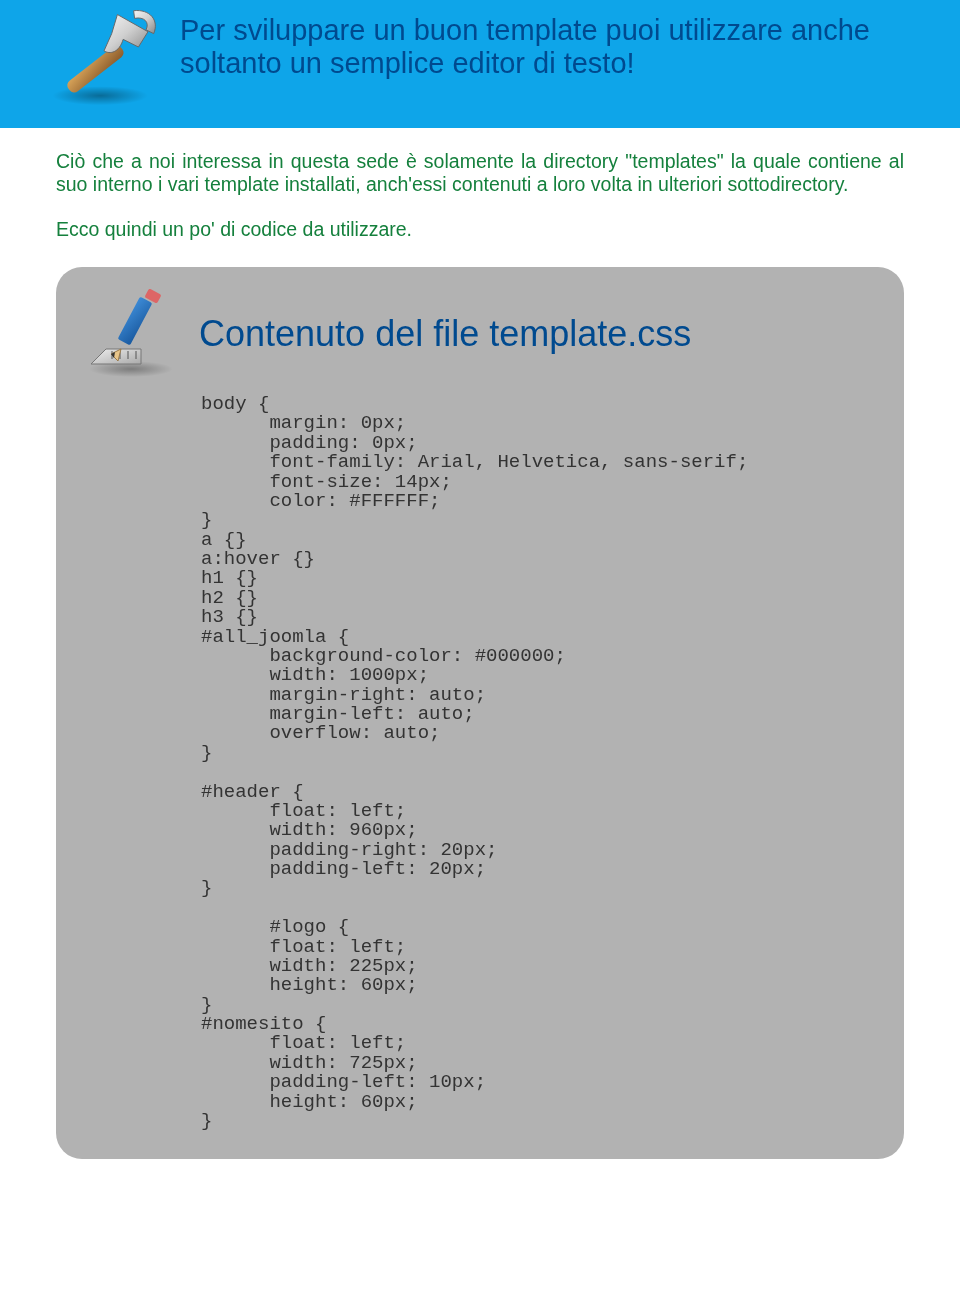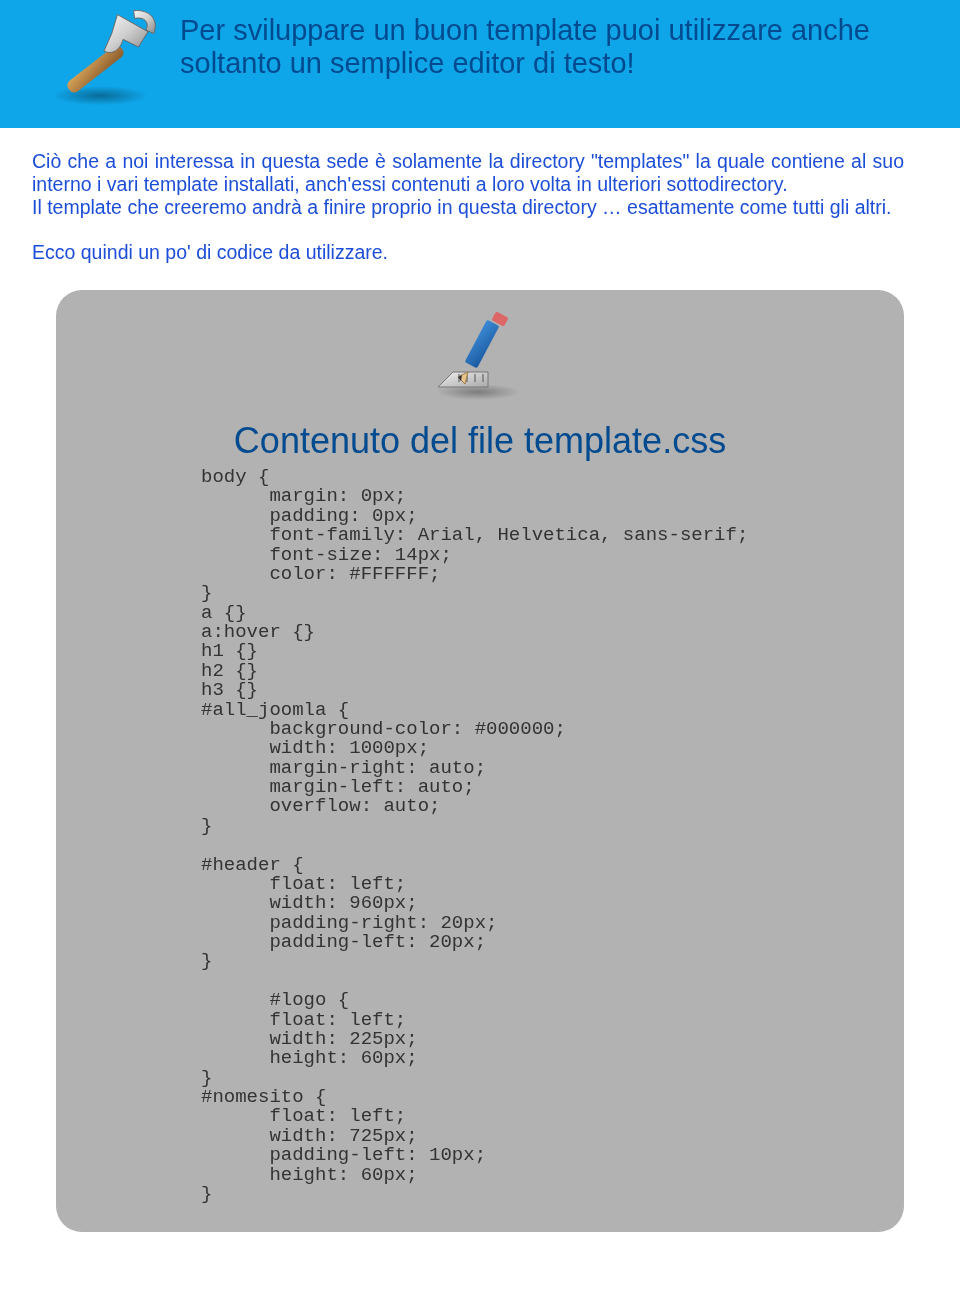--- a/index.html
+++ b/index.html
@@ -29,58 +29,57 @@
   }
   .banner-text {
     color: #004a8f;
     font-size: 29px;
     line-height: 1.15;
     padding-left: 10px;
     padding-top: 4px;
     max-width: 720px;
   }
   .body-text {
-    padding: 22px 56px 20px 32px;
+    padding: 22px 56px 20px 56px;
     font-size: 19.5px;
     line-height: 1.18;
-    color: #1d4ed8;
+    color: #15803d;
     text-align: justify;
   }
   .body-text p { margin: 0; }
   .body-text .spacer { height: 22px; }
   .code-panel {
     margin: 6px 56px 12px 56px;
     background: #b2b2b2;
     border-radius: 26px;
     padding: 22px 30px 28px 30px;
     position: relative;
   }
   .code-panel-head {
     display: flex;
     align-items: center;
     gap: 18px;
-    flex-direction: column;
   }
   .pencil-icon {
     width: 95px;
     height: 90px;
     flex-shrink: 0;
   }
   .code-title {
     color: #004a8f;
     font-size: 36px;
   }
   .code-block {
     font-family: "Courier New", Courier, monospace;
     font-size: 19px;
     line-height: 1.02;
     white-space: pre;
     color: #333;
     margin-left: 115px;
-    margin-top: 6px;
+    margin-top: 16px;
   }
 </style>
 </head>
 <body>
 
 <div class="banner">
   <div class="banner-inner">
     <svg class="hammer-icon" viewBox="0 0 130 110">
       <defs>
         <linearGradient id="metalG" x1="0" y1="0" x2="1" y2="1">
@@ -101,21 +100,20 @@
       <rect x="20" y="60" width="70" height="14" rx="6" fill="url(#handleG)" transform="rotate(-38 55 67)"></rect>
       <path d="M78 10 L110 28 L100 44 L84 36 C80 50 70 52 64 48 L72 30 Z" fill="url(#metalG)" stroke="#666" stroke-width="1"></path>
       <path d="M95 6 C112 4 122 16 116 30 L108 26 C112 18 106 12 96 14 Z" fill="url(#metalG)" stroke="#666" stroke-width="1"></path>
     </svg>
     <div class="banner-text">Per sviluppare un buon template puoi utilizzare anche soltanto un semplice editor di testo!</div>
   </div>
 </div>
 
 <div class="body-text">
   <p>Ciò che a noi interessa in questa sede è solamente la directory "templates" la quale contiene al suo interno i vari template installati, anch'essi contenuti a loro volta in ulteriori sottodirectory.</p>
-  <p>Il template che creeremo andrà a finire proprio in questa directory … esattamente come tutti gli altri.</p>
   <div class="spacer"></div>
   <p>Ecco quindi un po' di codice da utilizzare.</p>
 </div>
 
 <div class="code-panel">
   <div class="code-panel-head">
     <svg class="pencil-icon" viewBox="0 0 95 90">
       <defs>
         <linearGradient id="rulerG" x1="0" y1="0" x2="1" y2="1">
           <stop offset="0%" stop-color="#eee"></stop>

